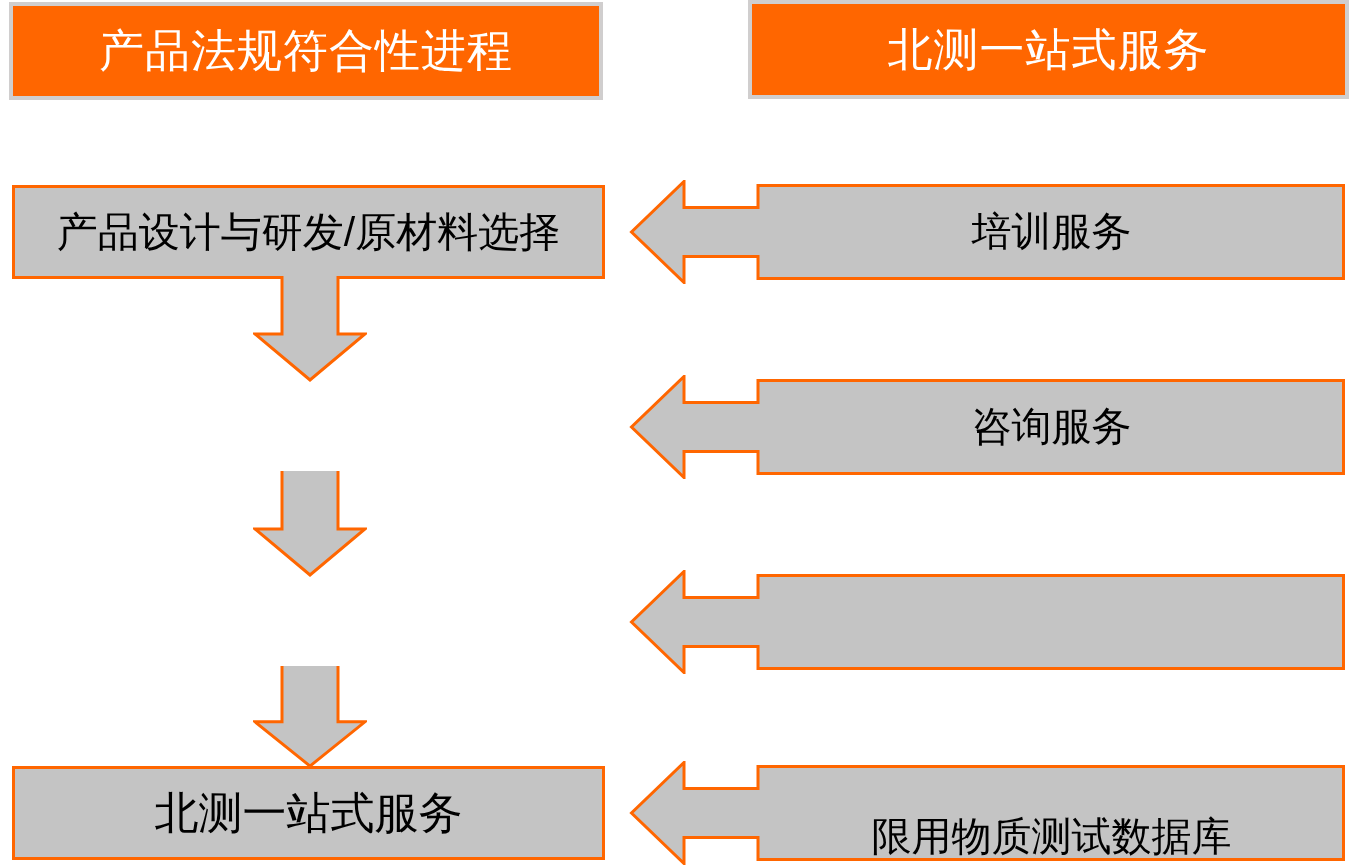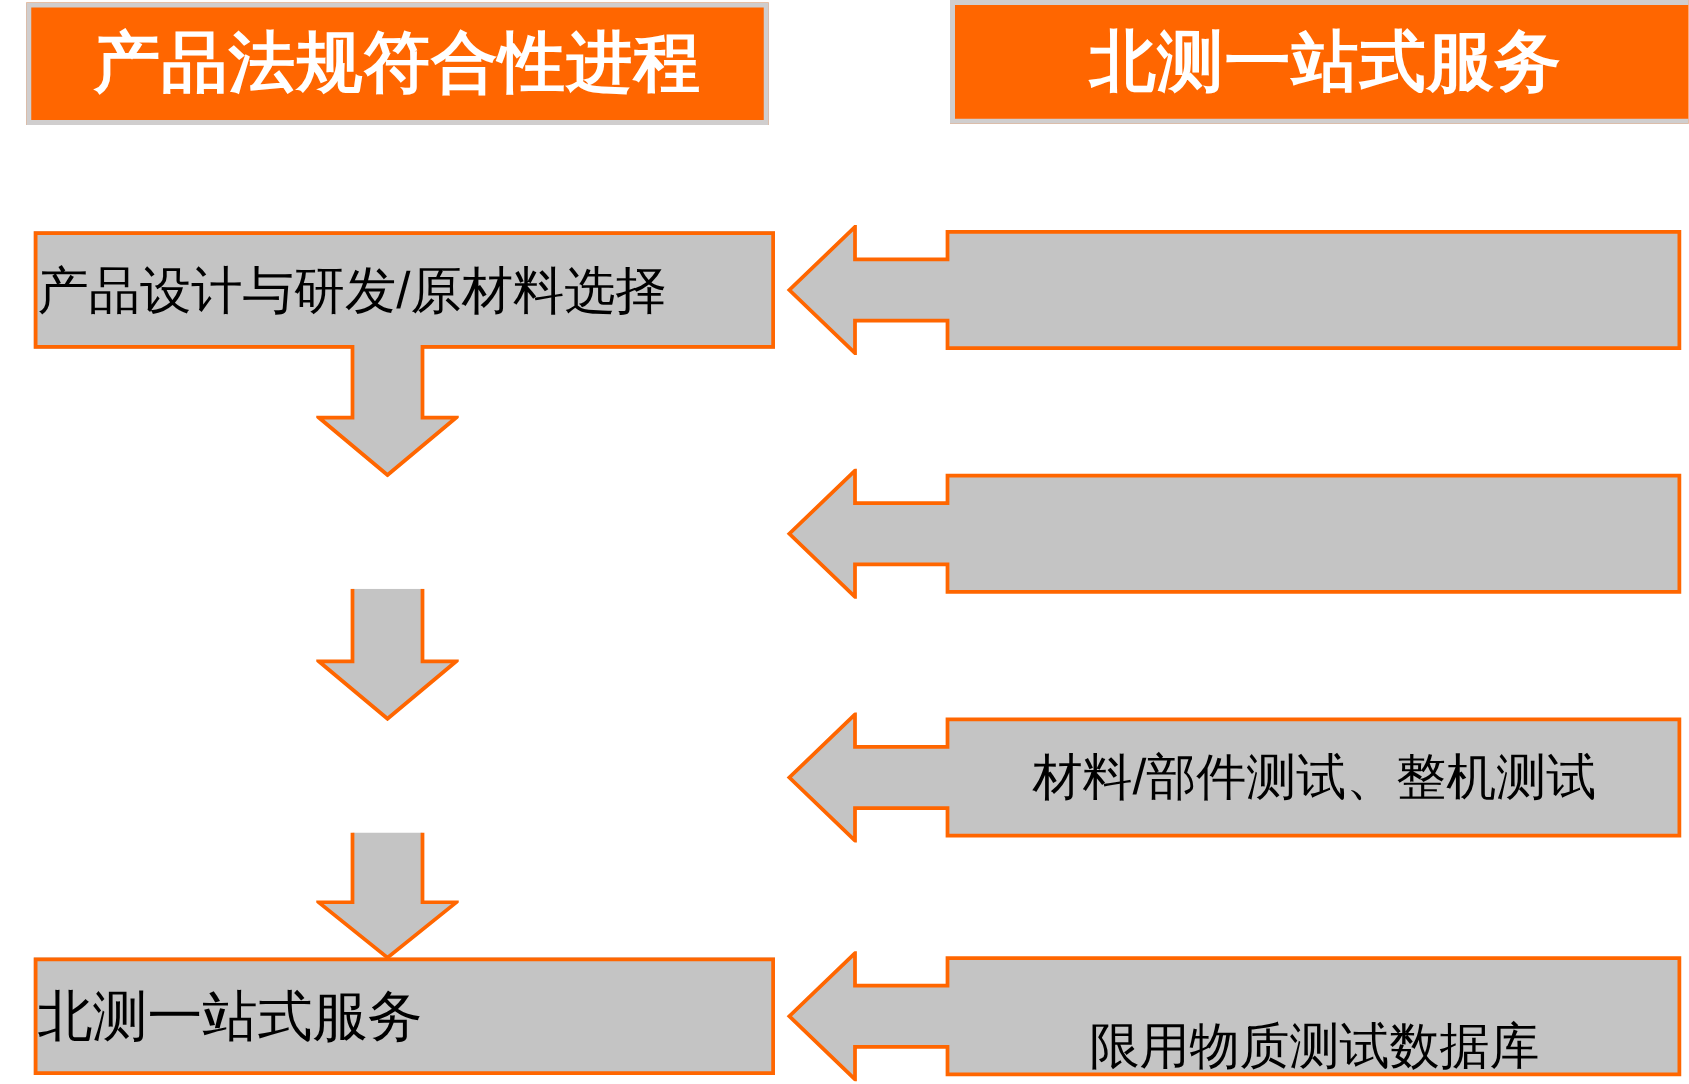--- a/index.html
+++ b/index.html
@@ -18,47 +18,46 @@
 
   
   .col-header {
     position: absolute;
     display: flex;
     align-items: center;
     justify-content: center;
     background: var(--orange);
     border: 4px solid var(--header-border);
     color: var(--text-light);
-    font-weight: bold;
-    font-size: 53px;
+    font-weight: normal;
+    font-size: 45px;
     letter-spacing: 1px;
     text-align: center;
-    margin-left: 12px;
   }
   .col-header.left {
     left: 9px;  top: 2px;
     width: 586px; height: 90px;
   }
   .col-header.right {
     left: 748px; top: 0px;
     width: 593px; height: 91px;
     font-family: "Liberation Serif", "DejaVu Serif", serif;
   }
 
   
   .step-box {
     position: absolute;
-    left: 27px;
+    left: 12px;
     width: 587px;
     height: 88px;
     background: var(--gray-fill);
     border: 3px solid var(--orange);
     display: flex;
     align-items: center;
-    justify-content: flex-start;
+    justify-content: center;
     color: var(--text-dark);
     font-size: 41px;
     white-space: nowrap;
   }
   .step-box.r1 { top: 185px; }
   .step-box.r2 { top: 380px; }
   .step-box.r3 { top: 575px; }
   .step-box.r4 { top: 766px; font-size: 44px; }
 
   
@@ -141,16 +140,17 @@
   <svg class="service-shape r2" viewBox="0 0 727 104">
     <path d="M 138 5.5 H 723.5 V 98.5 H 138 V 76.5 H 64 V 102.5 L 11.5 52 L 64 1.5 V 27.5 H 138 Z"></path>
   </svg>
   <svg class="service-shape r3" viewBox="0 0 727 104">
     <path d="M 138 5.5 H 723.5 V 98.5 H 138 V 76.5 H 64 V 102.5 L 11.5 52 L 64 1.5 V 27.5 H 138 Z"></path>
   </svg>
   <svg class="service-shape r4" viewBox="0 0 727 104">
     <path d="M 138 5.5 H 723.5 V 98.5 H 138 V 76.5 H 64 V 102.5 L 11.5 52 L 64 1.5 V 27.5 H 138 Z"></path>
   </svg>
 
-  <div class="service-label r3">材料/部件测试、整机测试</div>
+  <div class="service-label r1">培训服务</div>
+  <div class="service-label r2">咨询服务</div>
   <div class="service-label r4">限用物质测试数据库</div>
 
 </div>
 
 </body></html>

